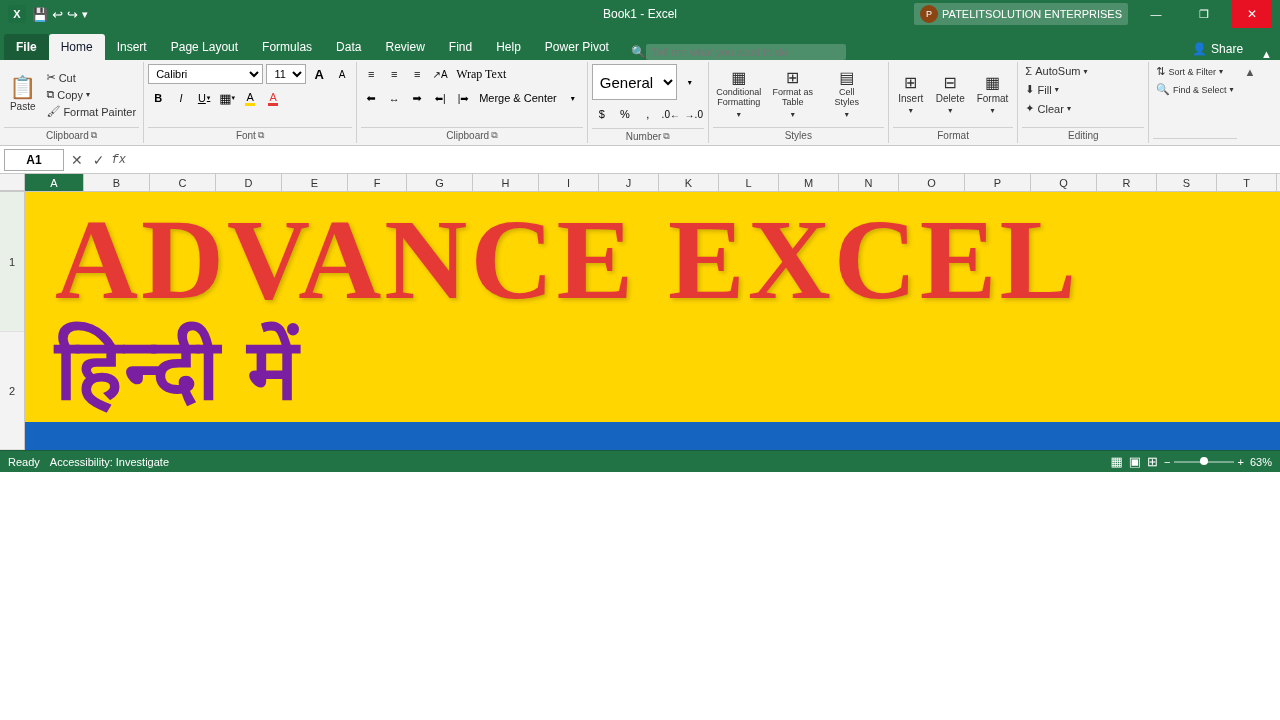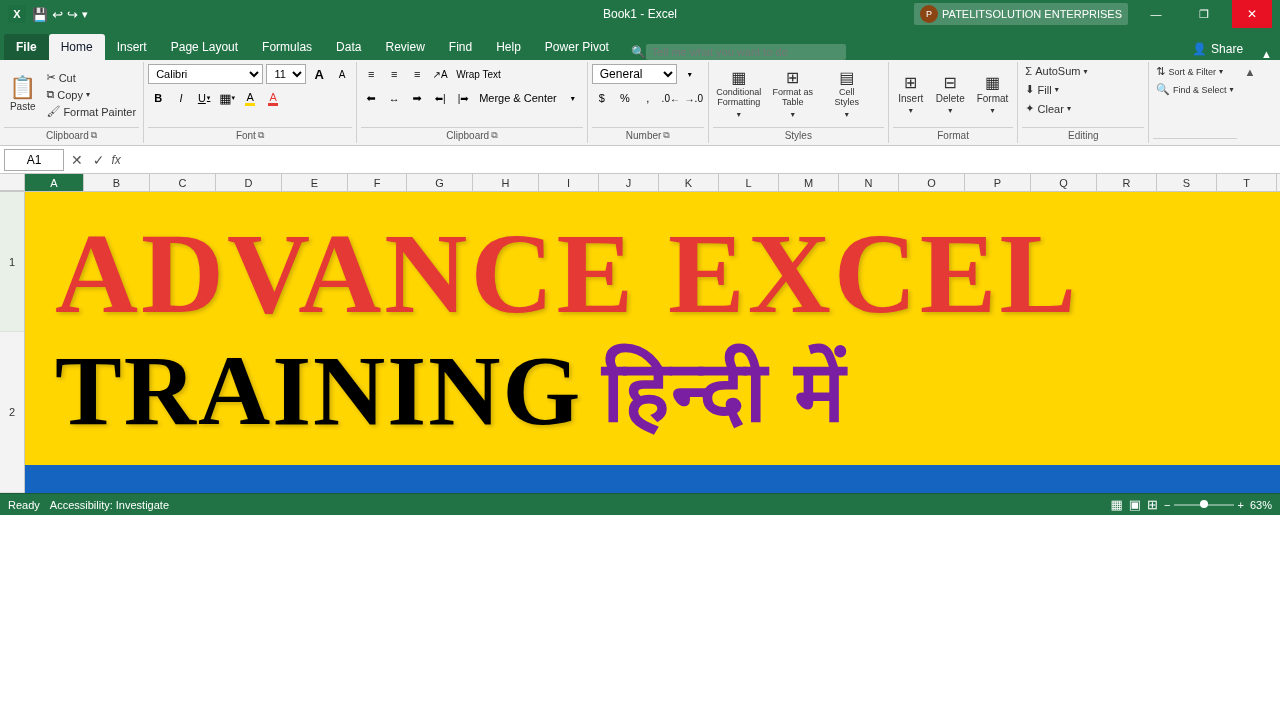--- a/index.html
+++ b/index.html
@@ -91,22 +91,22 @@
       font-size: 11px;
       cursor: pointer;
       border-radius: 2px;
       border: 1px solid transparent;
     }
     .font-bold { font-weight: bold; }
     .font-italic { font-style: italic; }
     .font-underline { text-decoration: underline; }
     .number-select {
       width: 85px;
-      height: 20px;
-      font-size: 12px;
+      height: 36px;
+      font-size: 15px;
       border: 1px solid #aaa;
       background: white;
       padding: 0 3px;
     }
 
     
     .formula-bar {
       height: 28px;
       display: flex;
       align-items: center;
@@ -115,22 +115,23 @@
       padding: 0 4px;
       gap: 4px;
     }
     .name-box {
       width: 60px;
       height: 22px;
       border: 1px solid #aaa;
       font-size: 12px;
       padding: 0 4px;
       text-align: center;
-    }
-    .fx-label { font-size: 12px; color: #555; font-style: italic; }
+      font-weight: bold;
+    }
+    .fx-label { font-size: 12px; color: #555; font-style: italic; font-family: Liberation Mono, monospace; }
     .formula-input {
       flex: 1;
       height: 22px;
       border: none;
       outline: none;
       font-size: 12px;
       padding: 0 4px;
     }
     .formula-check, .formula-x {
       font-size: 14px;
@@ -219,21 +220,21 @@
       line-height: 1;
     }
 
     .banner-yellow {
       background: #FFD600;
       flex: 1;
       display: flex;
       flex-direction: column;
       align-items: flex-start;
       justify-content: center;
-      padding: 24px 30px;
+      padding: 10px 30px;
       gap: 10px;
     }
     .banner-yellow-text1 {
       font-family: Georgia, 'Times New Roman', serif;
       font-size: 115px;
       font-weight: bold;
       color: #e53935;
       text-shadow: 2px 2px 4px rgba(0,0,0,0.2);
       letter-spacing: 3px;
       line-height: 1;
@@ -464,21 +465,21 @@
     </div>
   </div>
 
   <div class="ribbon-section" style="min-width:130px;">
     <div class="ribbon-section-top" style="flex-direction:column;gap:2px;align-items:flex-start;">
       <div class="font-row">
         <div class="icon-btn" title="Top">≡</div>
         <div class="icon-btn" title="Middle">≡</div>
         <div class="icon-btn" title="Bottom">≡</div>
         <div class="icon-btn" style="font-size:10px;">↗A</div>
-        <div class="icon-btn" style="font-size:10px;width:auto;padding:0 2px;">Wrap Text</div>
+        <div class="icon-btn" style="font-size:12px;width:auto;padding:0 2px;font-family:Liberation Serif, serif;">Wrap Text</div>
       </div>
       <div class="font-row">
         <div class="icon-btn">⬅</div>
         <div class="icon-btn">↔</div>
         <div class="icon-btn">➡</div>
         <div class="icon-btn" style="font-size:10px;">⬅|</div>
         <div class="icon-btn" style="font-size:10px;">|➡</div>
         <div class="icon-btn" style="font-size:11px;width:auto;padding:0 2px;">Merge &amp; Center</div>
         <div class="icon-btn" style="font-size:8px;">▾</div>
       </div>
@@ -650,21 +651,20 @@
   </div>
 
   <div class="grid-area">
 
 
     <div class="banner-yellow">
       <div>
         <span class="banner-yellow-text1">ADVANCE EXCEL</span>
       </div>
       <div class="banner-yellow-row2">
-        <span class="banner-yellow-text2">TRAINING</span>
         <span class="banner-hindi-text">हिन्दी में</span>
       </div>
     </div>
 
     <div class="bottom-blue"></div>
   </div>
 </div>
 
 <div class="status-bar">
   <div class="status-left">

